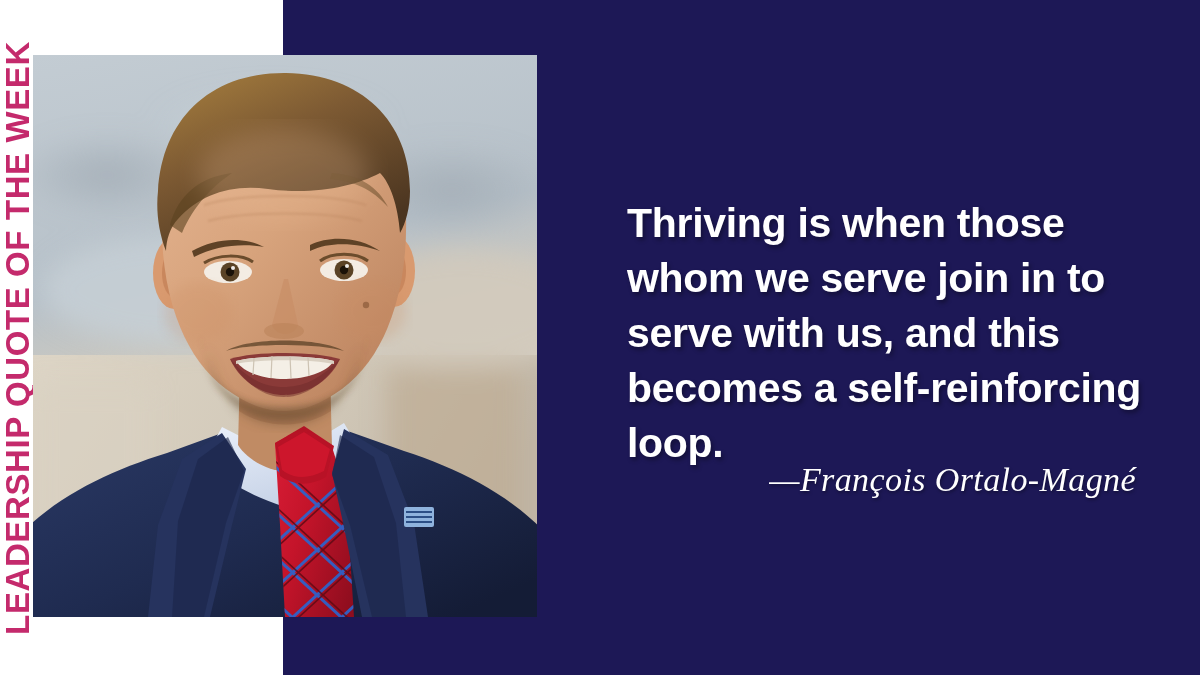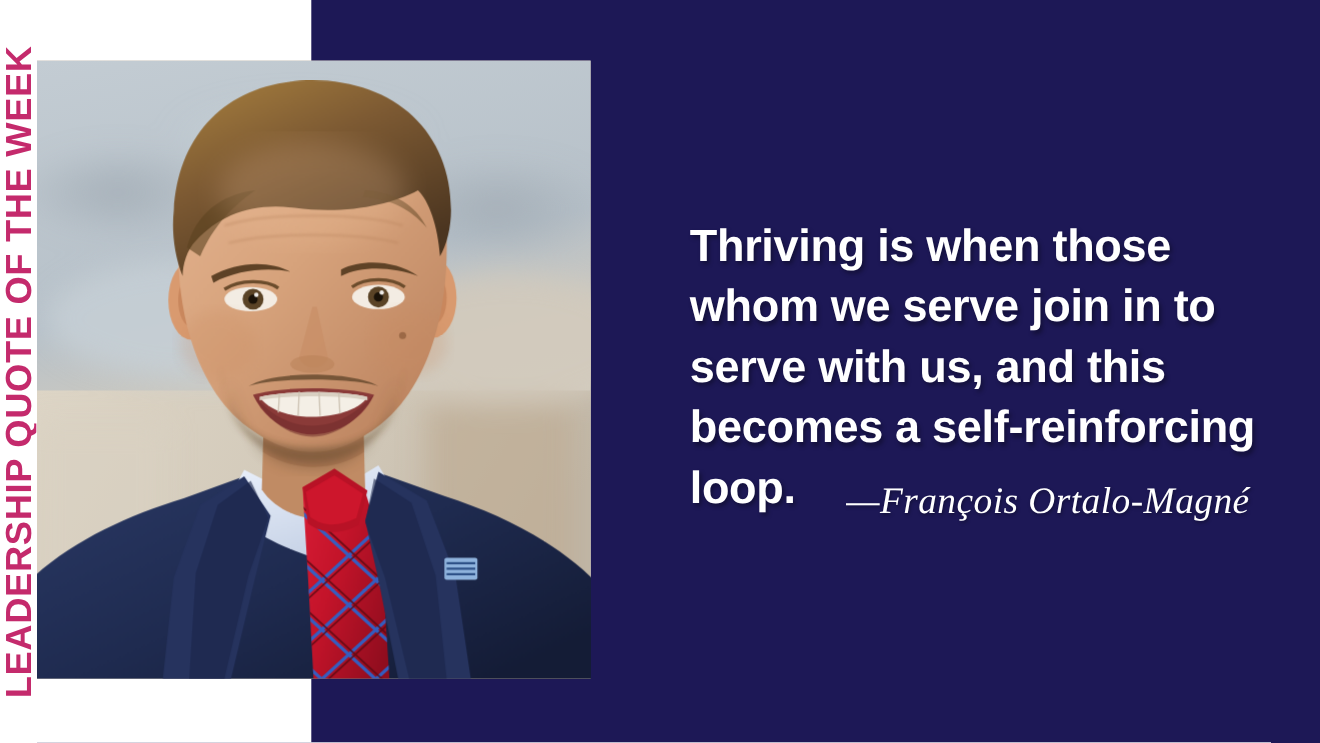--- a/index.html
+++ b/index.html
@@ -85,21 +85,21 @@
     font-family: "Liberation Sans", sans-serif;
     font-weight: bold;
     font-size: 41px;
     line-height: 55px;
     letter-spacing: -0.3px;
     text-shadow: 2px 3px 4px rgba(0,0,0,0.35);
   }
   .attribution {
     position: absolute;
     left: 606px;
-    top: 434px;
+    top: 458px;
     width: 530px;
     margin: 0;
     text-align: right;
     color: #ffffff;
     font-family: "Liberation Serif", "DejaVu Serif", serif;
     font-style: italic;
     font-size: 34px;
     line-height: 44px;
     letter-spacing: 0.4px;
     text-shadow: 1px 2px 3px rgba(0,0,0,0.35);

